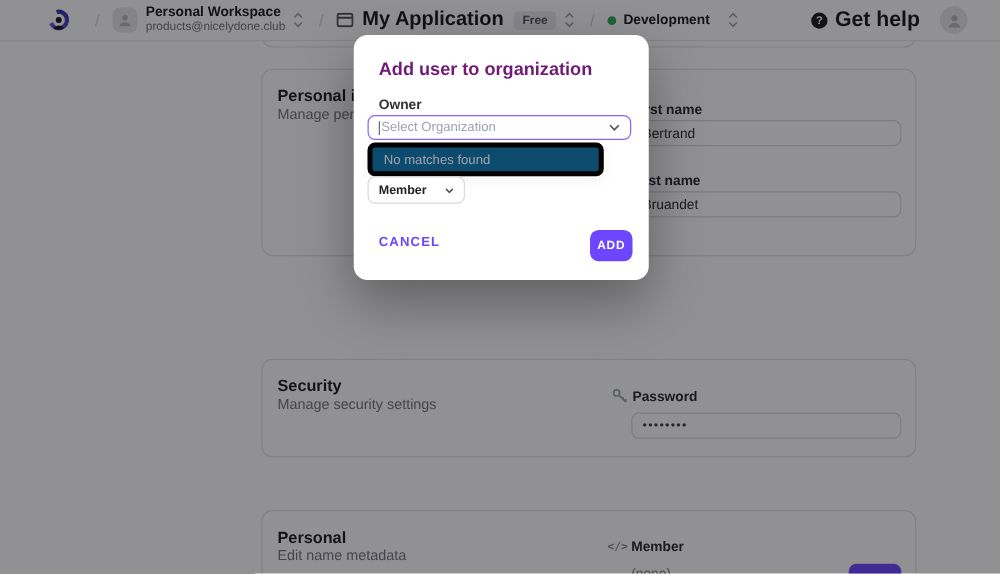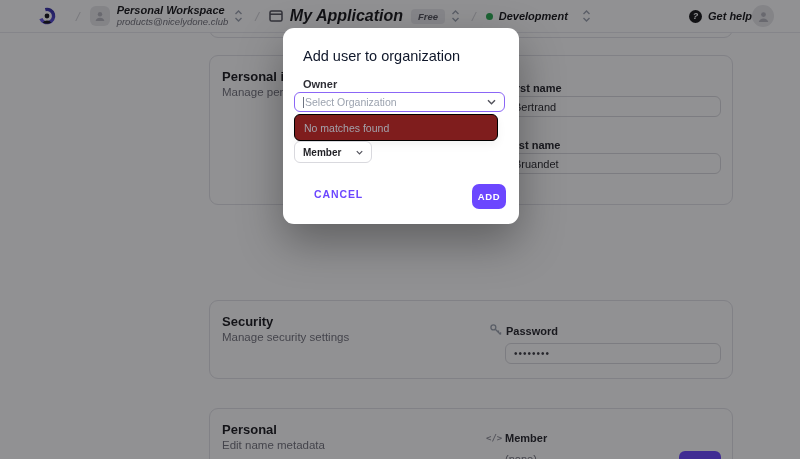--- a/index.html
+++ b/index.html
@@ -3,51 +3,51 @@
 <meta charset="utf-8">
 <style>
   * { margin:0; padding:0; box-sizing:border-box; }
   html,body { width:800px; height:459px; }
   body { font-family:"Liberation Sans", sans-serif; background:#fff; }
   .page { position:relative; width:800px; height:459px; background:#fff; overflow:hidden; }
 
   
   .topbar { position:absolute; top:0; left:0; width:800px; height:33px; background:#fff;
             border-bottom:1px solid #e9e9ee; display:flex; align-items:center;
-            padding:0 26px 0 38px; z-index:1;font-style:italic; }
+            padding:0 26px 0 38px; z-index:1; }
   .sep { color:#d4d4d8; font-size:13px; margin:0 10px; }
   .ws-avatar { width:20px; height:20px; border-radius:6px; background:#e7e7ea; display:flex;
                align-items:center; justify-content:center; margin-right:7px; flex:0 0 auto; }
   .ws-text { line-height:1.05; margin-right:6px; }
   .ws-name { font-size:11px; font-weight:700; color:#18181b; }
   .ws-email { font-size:9.5px; color:#71717a; }
   .chev-stack { margin-right:2px; display:flex; align-items:center; }
   .appswitch { display:flex; align-items:center; }
   .app-icon { margin-right:7px; display:flex; }
   .app-name { font-size:16px; font-weight:700; color:#18181b; margin-right:8px; }
   .badge { background:#ececef; color:#52525b; font-size:9.5px; font-weight:600;
            padding:2px 7px; border-radius:4px; margin-right:6px; }
   .env { display:flex; align-items:center; }
   .env-dot { width:7px; height:7px; border-radius:50%; margin-right:6px; }
   .env-name { font-size:11px; font-weight:700; color:#18181b; margin-right:14px; }
   .right-group { margin-left:auto; display:flex; align-items:center; }
   .help-circle { width:13px; height:13px; border-radius:50%; background:#18181b; color:#fff;
                  font-size:9px; font-weight:700; display:flex; align-items:center;
                  justify-content:center; margin-right:6px; }
-  .help-label { font-size:11px; font-weight:600; color:#18181b; }
+  .help-label { font-size:17px; font-weight:600; color:#18181b; margin-right:16px; }
   .user-avatar { width:22px; height:22px; border-radius:50%; background:#e7e7ea; display:flex;
                  align-items:center; justify-content:center; }
 
   
   .card { position:absolute; left:209px; width:524px; background:#fff;
           border:1px solid #e2e2e7; border-radius:9px; }
   #card-top { top:-32px; height:70px; }
   #card-personal { top:55px; height:150px; }
   #card-orgs { top:220px; height:67px; }
-  #card-security { top:300px; height:79px; }
+  #card-security { top:287px; height:79px; }
   #card-metadata { top:408px; height:80px; }
   .card h3 { position:absolute; left:12px; font-size:13px; font-weight:700; color:#1b1b1f; }
   .card .sub { position:absolute; left:12px; font-size:11.5px; color:#74747e; }
   #card-personal h3, #card-security h3, #card-metadata h3 { top:13px; }
   #card-personal .sub, #card-security .sub, #card-metadata .sub { top:30px; }
   #card-orgs h3 { top:14px; } #card-orgs .sub { top:31px; }
 
   .obscured-btn { position:absolute; left:291px; top:18px; width:38px; height:28px;
                   background:#c9c9cd; border-radius:9px; }
 
@@ -68,41 +68,41 @@
   .none-val { position:absolute; left:295px; top:44px; font-size:11px; color:#74747e; }
   .edit-btn { position:absolute; left:469px; top:42px; width:42px; height:24px;
               background:#6c47ff; border:none; border-radius:6px; color:#fff;
               font-size:9.5px; font-weight:700; letter-spacing:0.5px;
               font-family:"Liberation Sans", sans-serif; }
 
   
   .overlay { position:absolute; inset:0; background:rgba(12,12,16,0.45); z-index:10; }
   .modal { position:absolute; left:283px; top:28px; width:236px; height:196px; background:#fff;
            border-radius:11px; z-index:20; box-shadow:0 18px 44px rgba(0,0,0,0.34); }
-  .m-title { position:absolute; left:20px; top:20px; font-size:14.5px; font-weight:400;
-             color:#0f172a; }
+  .m-title { position:absolute; left:20px; top:20px; font-size:14.5px; font-weight:700;
+             color:#701a75; }
   .m-label { position:absolute; left:20px; top:50px; font-size:11px; font-weight:700;
              color:#2e2e35; }
   .m-select { position:absolute; left:11px; top:64px; width:211px; height:20px;
               border:1px solid #8b66f6; border-radius:6px; background:#fff; display:flex;
               align-items:center; padding:0 8px; }
   .m-caret { width:1px; height:11px; background:#6b7280; margin-right:1px; }
   .m-placeholder { font-size:10.5px; color:#9ca3af; flex:1; }
-  .m-dropdown { position:absolute; left:11px; top:86px; width:204px; height:27px;
-                border:1px solid #000000; border-radius:6px; background:#7f1d1d;
+  .m-dropdown { position:absolute; left:11px; top:86px; width:189px; height:27px;
+                border:4px solid #000000; border-radius:6px; background:#0c4a6e;
                 box-shadow:0 4px 10px rgba(0,0,0,0.05); display:flex; align-items:center;
                 padding:0 9px; }
   .m-empty { font-size:10.5px; color:#a3a3ac; }
   .m-role { position:absolute; left:11px; top:113px; height:22px; display:inline-flex;
             align-items:center; gap:15px; padding:0 8px; background:#fff;
             border:1px solid #d9d9de; border-radius:6px; font-size:10px; font-weight:600;
             color:#1f1f24; font-family:"Liberation Sans", sans-serif; }
   .m-cancel { position:absolute; left:20px; top:160px; background:none; border:none;
               color:#6c47ff; font-size:10.5px; font-weight:700; letter-spacing:0.9px;
-              font-family:"Liberation Sans", sans-serif;margin-left:11px; }
+              font-family:"Liberation Sans", sans-serif; }
   .m-add { position:absolute; left:189px; top:156px; width:34px; height:25px;
            background:#6c47ff; border:none; border-radius:7px; color:#fff; font-size:9.5px;
            font-weight:700; letter-spacing:0.6px; font-family:"Liberation Sans", sans-serif; }
 </style>
 </head>
 <body>
 
 <div class="page">
 
   <header class="topbar">

